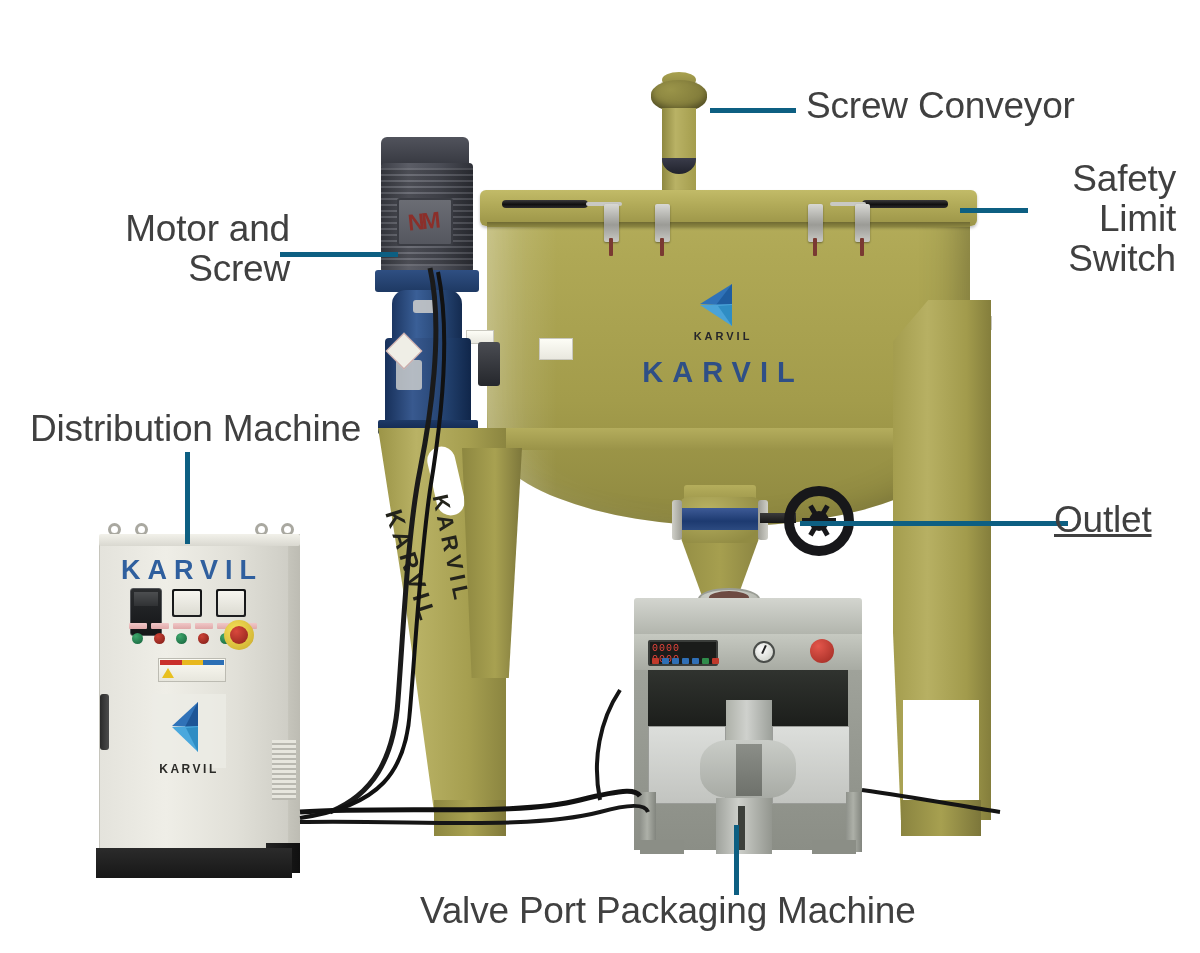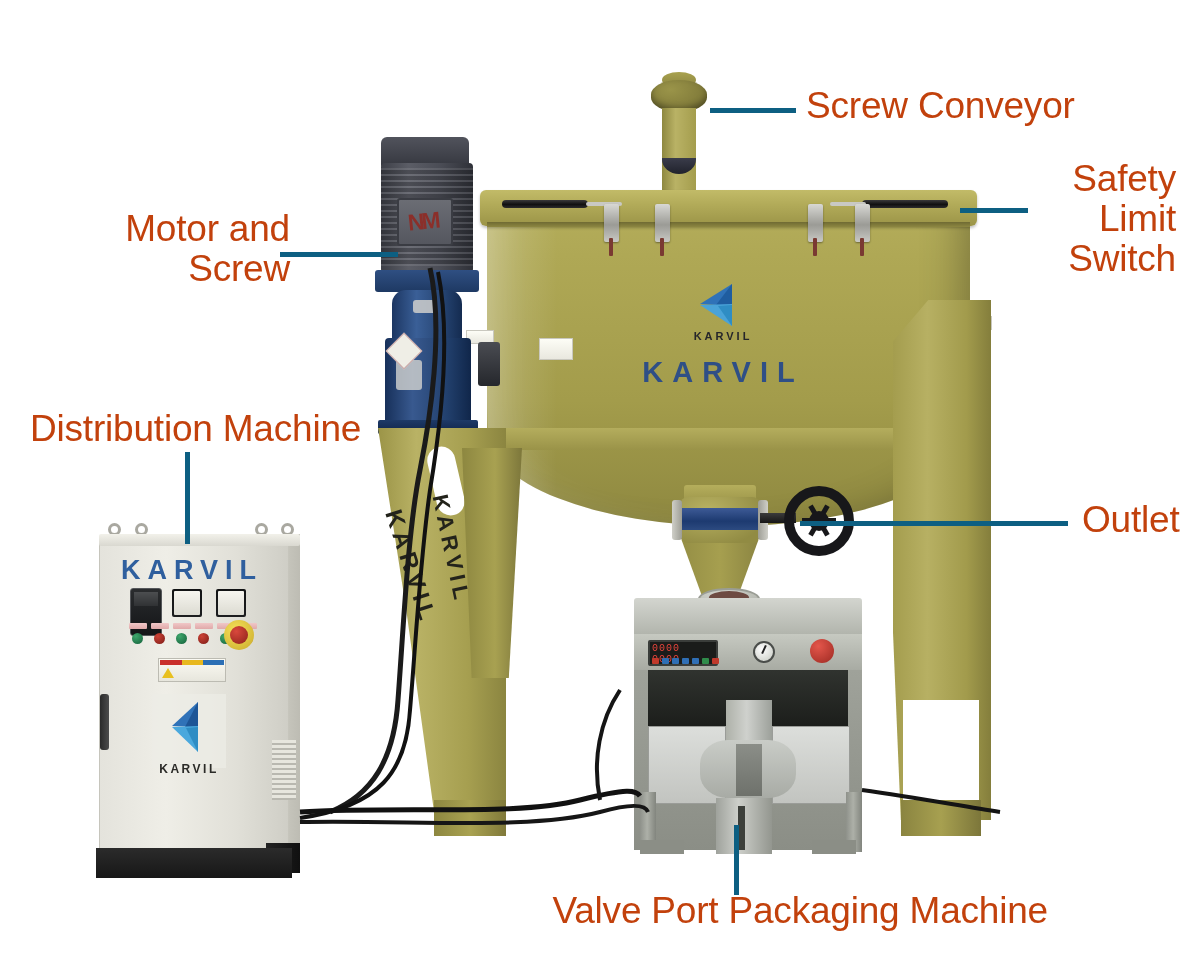--- a/index.html
+++ b/index.html
@@ -13,29 +13,29 @@
     position: relative;
     width: 1200px;
     height: 953px;
     background: #ffffff;
     overflow: hidden;
   }
 
   
   .label {
     position: absolute;
-    color: #c2410c;
+    color: #404040;
     font-size: 37px;
     line-height: 1.08;
     font-weight: 400;
     white-space: pre-line;
     letter-spacing: -0.2px;
   }
   .label.right  { text-align: right; }
-  .label.center { text-align: right; }
+  .label.center { text-align: left; }
   .leader {
     position: absolute;
     background: #0d5f82;
   }
   .leader.h { height: 5px; }
   .leader.v { width: 5px; }
 
   
   .part { position: absolute; }
 
@@ -669,17 +669,17 @@
 
   <div class="label right" style="left:968px;top:159px;width:208px;">Safety
 Limit
 Switch</div>
 
   <div class="label right" style="left:42px;top:209px;width:248px;">Motor and
 Screw</div>
 
   <div class="label" style="left:30px;top:409px;">Distribution Machine</div>
 
-  <div class="label" style="left:1082px;top:500px;">Outlet</div>
+  <div class="label" style="left:1054px;top:500px;text-decoration:underline;">Outlet</div>
 
   <div class="label center" style="left:420px;top:891px;width:628px;">Valve Port Packaging Machine</div>
 
 </div>
 
 </body></html>

